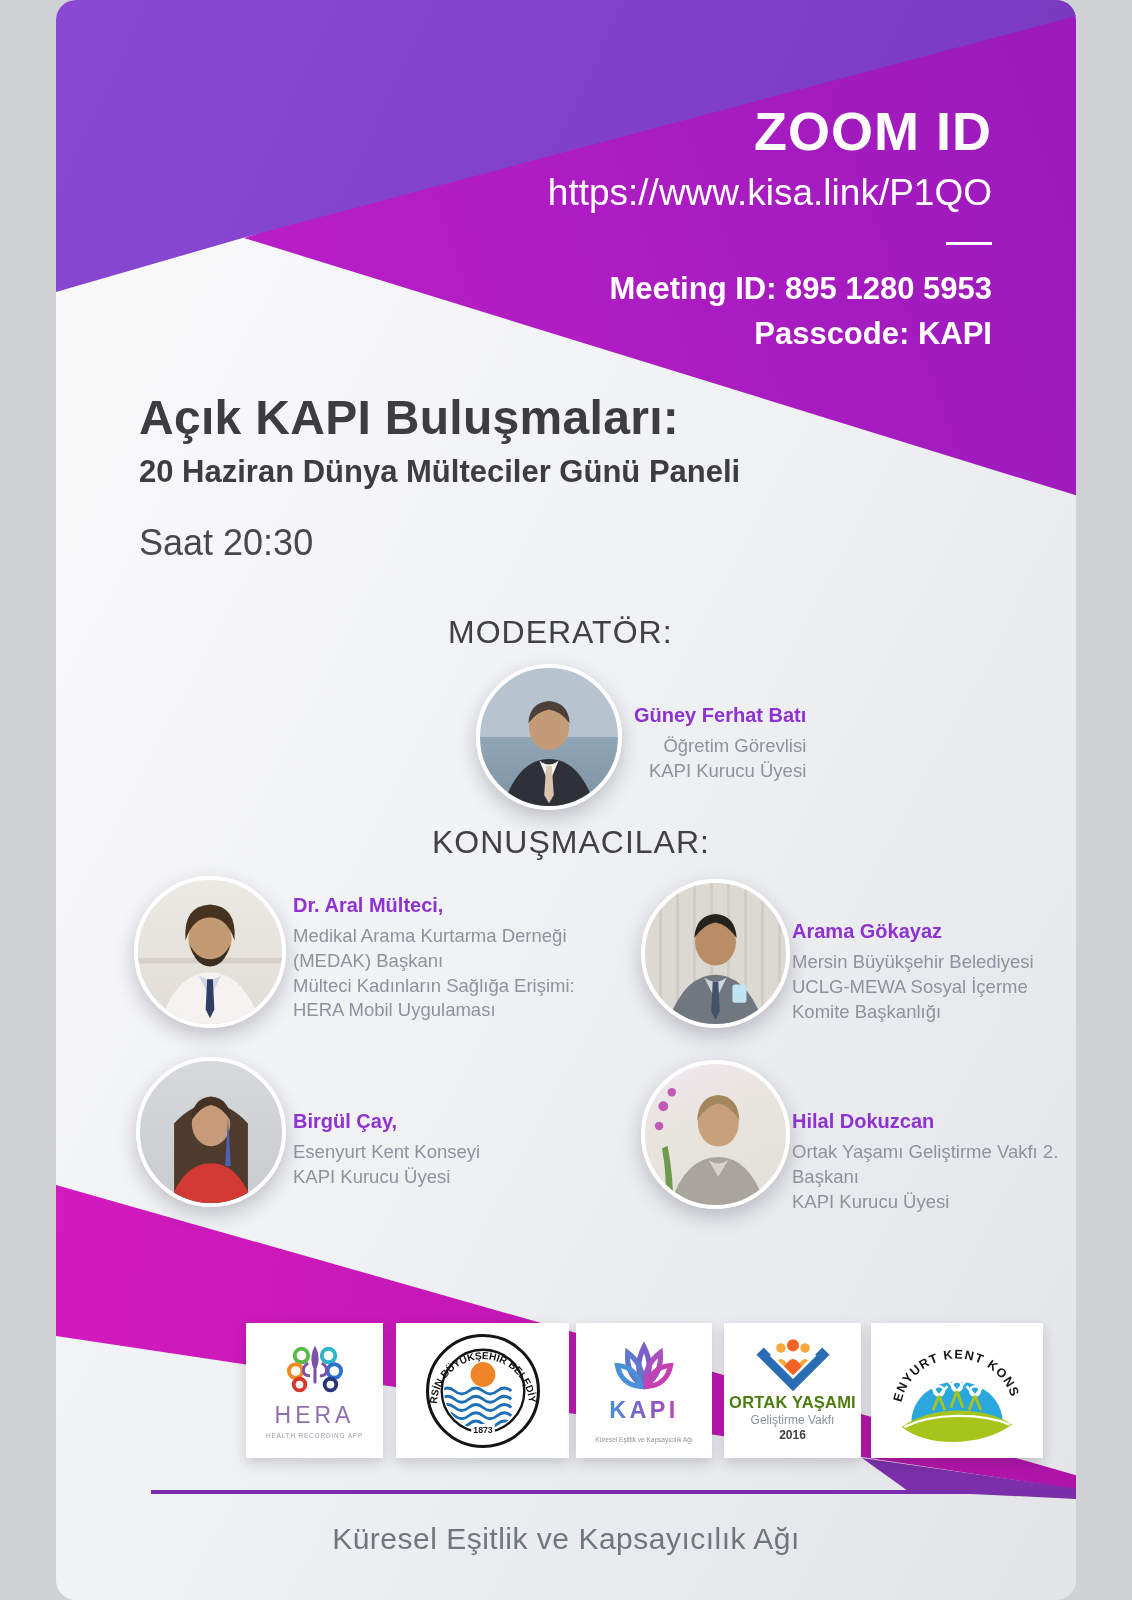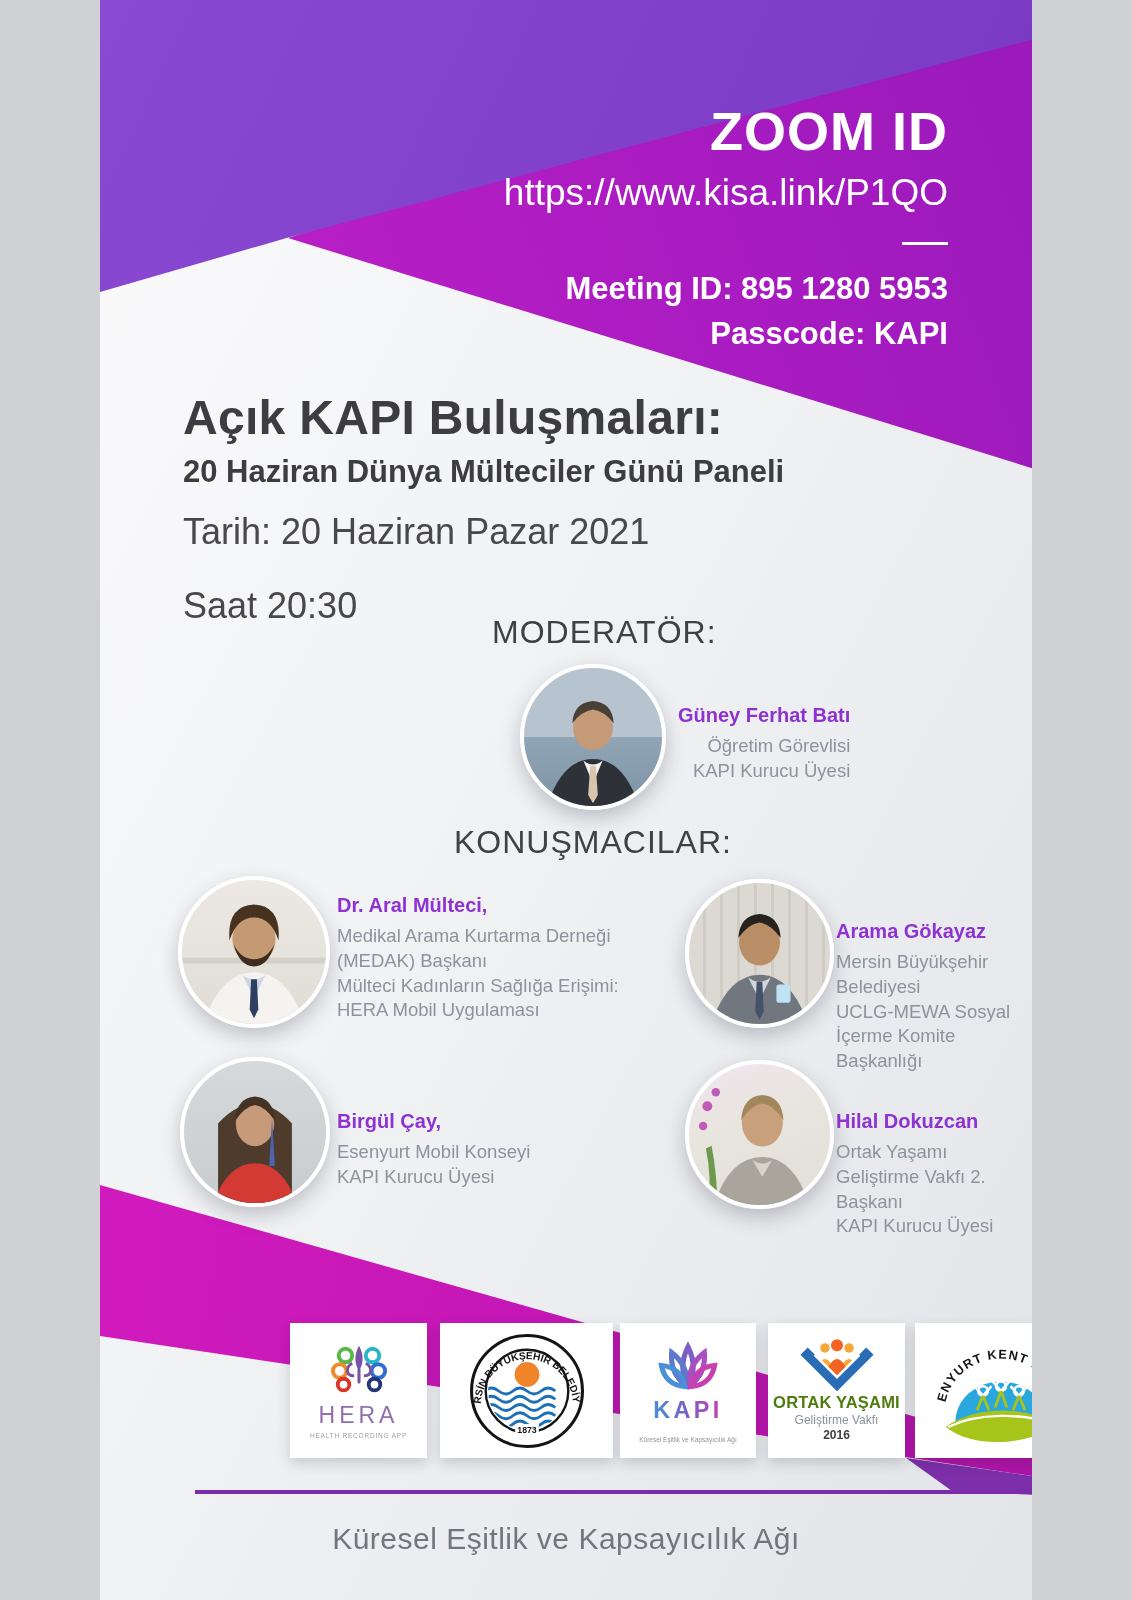--- a/index.html
+++ b/index.html
@@ -1,19 +1,20 @@
 <!DOCTYPE html>
 <html><head>
 <meta charset="utf-8">
 <style>
   html,body{margin:0;padding:0;background:#cfd1d5;}
   .poster{
-    position:relative;width:932px;height:1600px;margin:0 auto;overflow:hidden;
+    position:relative;width:1020px;height:1600px;margin:0 auto;overflow:hidden;
     background:linear-gradient(118deg,#fbfbfc 0%,#f1f2f4 45%,#e2e4e8 100%);
     font-family:"Liberation Sans","DejaVu Sans",sans-serif;
+    border-radius:20px;
   }
   .layer{position:absolute;inset:0;pointer-events:none;}
   
   .shape-magenta-top{
     background:linear-gradient(250deg,#9c1abc 5%,#b81ec6 55%,#d023cd 100%);
     clip-path:polygon(900px 0,1132px 0,1132px 530px,188px 238px);
     filter:drop-shadow(0 10px 16px rgba(70,20,90,.35));
     z-index:1;
   }
   .shape-violet-top{
@@ -42,21 +43,21 @@
   .zoom-meeting,.zoom-pass{font-size:31px;font-weight:700;line-height:1.45;}
   
   .title-block{position:absolute;left:83px;top:390px;color:#3d3d3f;z-index:5;}
   .event-title{font-size:48px;font-weight:800;letter-spacing:.3px;}
   .event-subtitle{font-size:31px;font-weight:800;margin-top:9px;}
   .event-date{font-size:36px;font-weight:400;color:#48484a;margin-top:21px;}
   .event-time{font-size:36px;font-weight:400;color:#48484a;margin-top:32px;}
   
   .section-heading{position:absolute;font-size:32px;font-weight:400;color:#414144;letter-spacing:1px;z-index:5;}
   .heading-moderator{left:392px;top:614px;}
-  .heading-speakers{left:354px;top:824px;}
+  .heading-speakers{left:376px;top:824px;}
   
   .photo{position:absolute;border-radius:50%;border:4px solid #fff;overflow:hidden;
     box-shadow:0 8px 20px rgba(40,40,60,.25);z-index:5;}
   .photo svg{display:block;width:100%;height:100%;}
   .photo-moderator{left:420px;top:664px;width:138px;height:138px;
     background:linear-gradient(180deg,#b7c4d0 0%,#b7c4d0 50%,#90a5b5 50%,#7e93a4 100%);}
   .photo-aral{left:78px;top:876px;width:144px;height:144px;background:linear-gradient(180deg,#ece9e4,#e0dcd5);}
   .photo-serdal{left:585px;top:879px;width:141px;height:141px;
     background:repeating-linear-gradient(90deg,#dcd9d3 0 14px,#cfccc6 14px 17px);}
   .photo-birgul{left:80px;top:1057px;width:142px;height:142px;background:linear-gradient(180deg,#d6d9dc,#c8cccf);}
@@ -104,21 +105,20 @@
     <div class="zoom-id">ZOOM ID</div>
     <div class="zoom-url">https://www.kisa.link/P1QO</div>
     <div class="zoom-dash"></div>
     <div class="zoom-meeting">Meeting ID: 895 1280 5953</div>
     <div class="zoom-pass">Passcode: KAPI</div>
   </div>
 
   <div class="title-block">
     <div class="event-title">Açık KAPI Buluşmaları:</div>
     <div class="event-subtitle">20 Haziran Dünya Mülteciler Günü Paneli</div>
-    <div class="event-date">Tarih: 20 Haziran Pazar 2021</div>
     <div class="event-time">Saat 20:30</div>
   </div>
 
   <div class="section-heading heading-moderator">MODERATÖR:</div>
 
   <div class="photo photo-moderator">
     <svg viewBox="0 0 100 100">
       <path d="M16 102 Q27 66 50 66 Q73 66 84 102 Z" fill="#2e3138"></path>
       <path d="M43 67 L50 84 L57 67 Q50 73 43 67 Z" fill="#f2f2f0"></path>
       <path d="M48 71 L52 71 L53.5 92 L50 98 L46.5 92 Z" fill="#d9c5ad"></path>
@@ -173,21 +173,21 @@
     <svg viewBox="0 0 100 100">
       <path d="M24 102 L24 44 Q50 16 76 44 L76 102 Z" fill="#4e3b2c"></path>
       <path d="M20 102 Q30 72 50 72 Q70 72 80 102 Z" fill="#d23a33"></path>
       <ellipse cx="50" cy="44" rx="13.5" ry="16" fill="#c79b79"></ellipse>
       <path d="M36 42 Q37 26 50 25 Q63 26 64 42 Q57 32 50 31 Q43 32 36 42 Z" fill="#443325"></path>
       <path d="M62 40 L64 74 L60 74 Z" fill="#4d63b0"></path>
     </svg>
   </div>
   <div class="person-text text-birgul">
     <div class="person-name">Birgül Çay,</div>
-    <div class="person-line">Esenyurt Mobil Konseyi</div>
+    <div class="person-line">Esenyurt Kent Konseyi</div>
     <div class="person-line">KAPI Kurucu Üyesi</div>
   </div>
 
   <div class="photo photo-hilal">
     <svg viewBox="0 0 100 100">
       <circle cx="13" cy="30" r="3.5" fill="#c05ab4"></circle>
       <circle cx="19" cy="20" r="3" fill="#c05ab4"></circle>
       <circle cx="10" cy="44" r="3" fill="#c05ab4"></circle>
       <path d="M12 60 Q16 80 14 100 L20 100 Q20 78 16 58 Z" fill="#6f9a4e"></path>
       <path d="M17 102 Q28 66 52 66 Q75 66 86 102 Z" fill="#a9a59d"></path>

